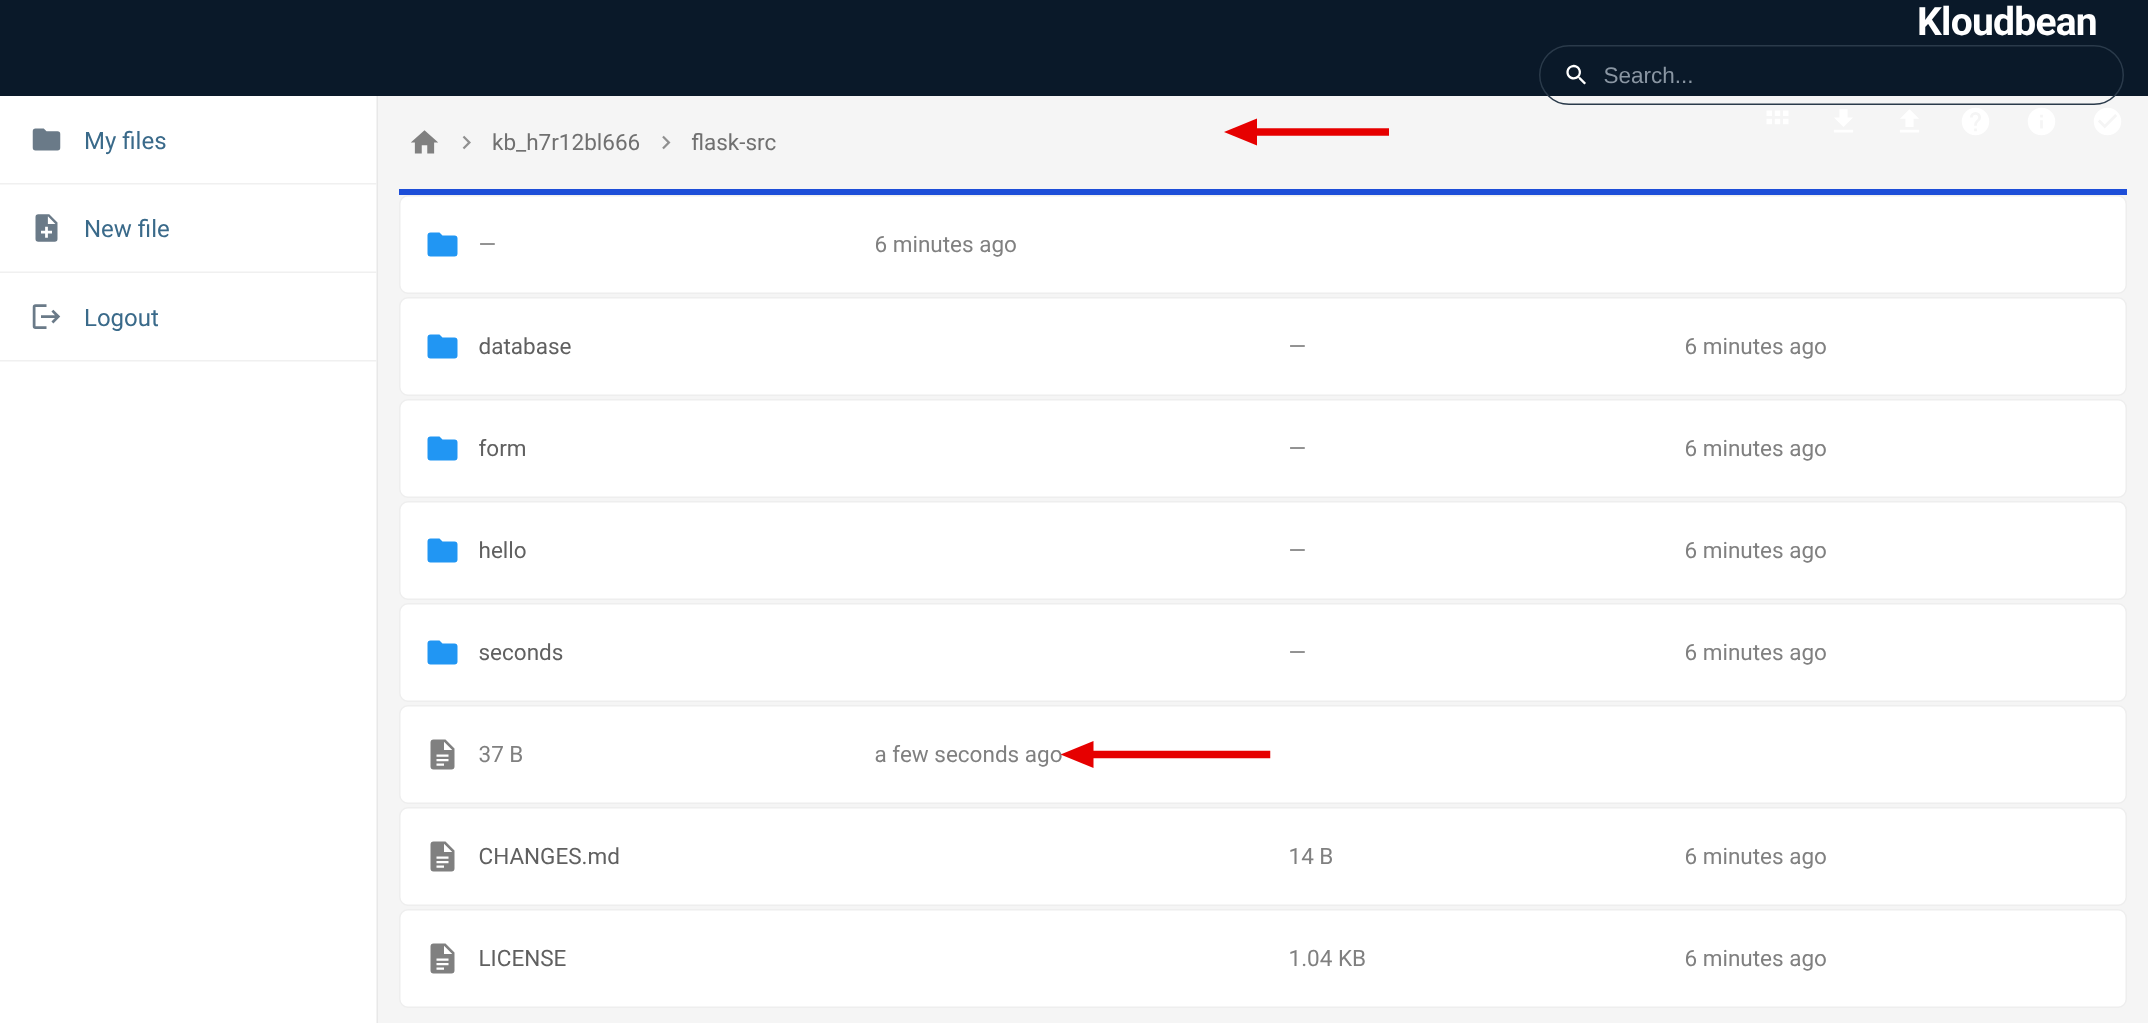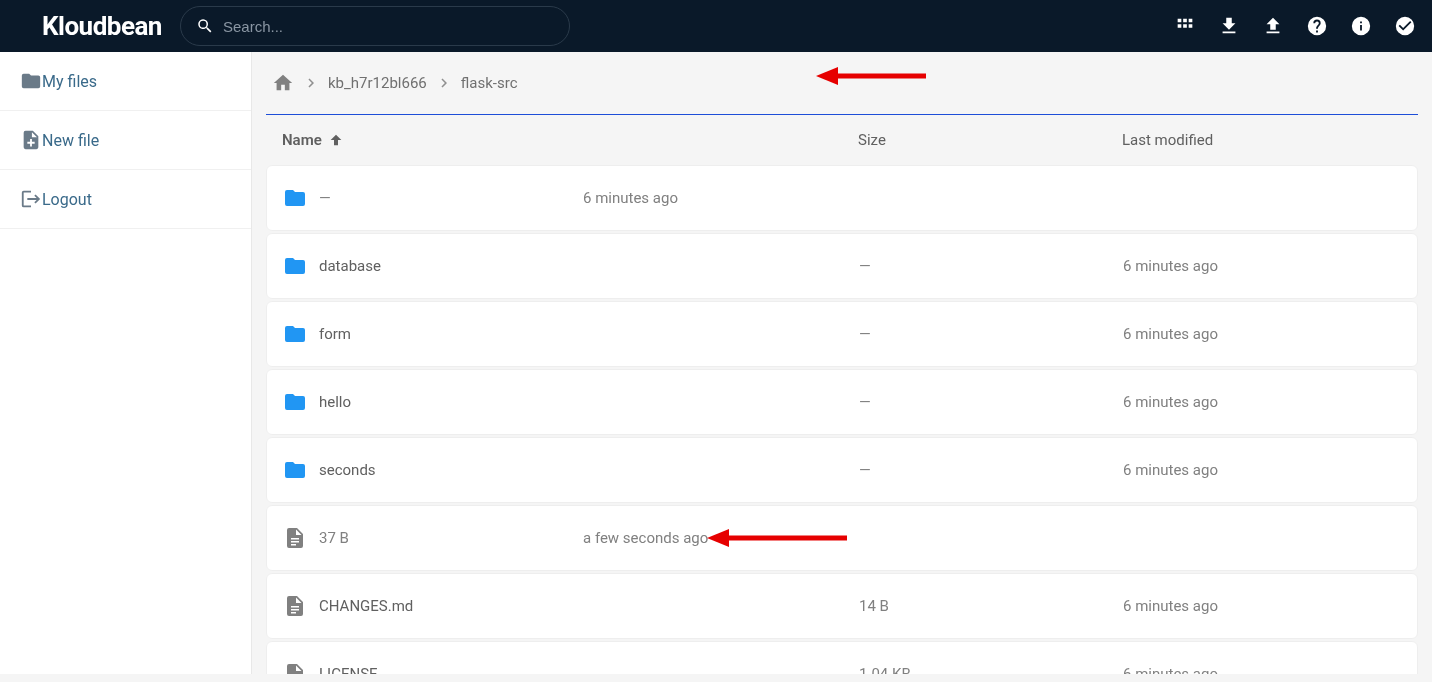--- a/index.html
+++ b/index.html
@@ -1,33 +1,33 @@
 <!DOCTYPE html>
 <html><head>
 <meta charset="utf-8">
 <style>
 * { margin: 0; padding: 0; box-sizing: border-box; }
 body { font-family: -apple-system, BlinkMacSystemFont, "Segoe UI", Roboto, Helvetica, Arial, sans-serif; background: #f5f5f5; width: 1432px; height: 682px; overflow: hidden; }
-.header { background: #0a1929; height: 52px; display: flex; align-items: center; padding: 0 16px; }
+.header { background: #0a1929; height: 64px; display: flex; align-items: flex-end; padding: 0 16px; flex-direction: column; }
 .logo { color: #fff; font-size: 26px; font-weight: 700; letter-spacing: -0.5px; margin-right: 18px; display: flex; align-items: center; }
 .logo-text { font-family: inherit; }
 .search-wrap { position: relative; }
 .search { background: transparent; border: 1px solid #2a3a4a; border-radius: 24px; height: 40px; width: 390px; color: #5eead4; font-size: 15px; padding: 0 20px 0 42px; outline: none; }
 .search::placeholder { color: #8a96a3; }
 .search-icon { position: absolute; left: 16px; top: 50%; transform: translateY(-50%); color: #fff; }
 .header-actions { margin-left: auto; display: flex; align-items: center; gap: 22px; }
 .header-actions svg { fill: #fff; }
 .header-icon { cursor: pointer; display: flex; }
 .container { display: flex; height: calc(100% - 60px); }
 .sidebar { width: 252px; background: #fff; border-right: 1px solid #e8e8e8; }
-.side-item { display: flex; align-items: center; padding: 18px 20px; color: #3a6a8a; font-size: 16px; cursor: pointer; border-bottom: 1px solid #f0f0f0; }
+.side-item { display: flex; align-items: center; gap: 14px; padding: 18px 20px; color: #3a6a8a; font-size: 16px; cursor: pointer; border-bottom: 1px solid #f0f0f0; }
 .side-item.active { background: #e0e0e0; }
 .side-item svg { fill: #6a7a88; flex-shrink: 0; }
 .main { flex: 1; padding: 0 14px 14px 14px; overflow-y: auto; }
-.breadcrumb { display: flex; align-items: center; gap: 8px; padding: 20px 0 20px 6px; color: #707070; font-size: 15px; position: relative; border-bottom: 1px solid #1d4ed8; }
+.breadcrumb { display: flex; align-items: center; gap: 8px; padding: 20px 0 20px 6px; color: #707070; font-size: 15px; position: relative; border-bottom: 4px solid #1d4ed8; }
 .breadcrumb svg.home { fill: #808080; }
 .breadcrumb svg.chev { fill: #909090; }
 .crumb { cursor: pointer; color: #707070; }
 .table-header { display: flex; padding: 16px 16px; color: #606060; font-size: 15px; }
 .th-name { flex: 0 0 576px; display: flex; align-items: center; gap: 6px; font-weight: 600; }
 .th-size { flex: 0 0 264px; }
 .th-mod { flex: 1; }
 .rows { display: flex; flex-direction: column; gap: 2px; }
 .row { display: flex; align-items: center; background: #fff; border-radius: 6px; padding: 20px 16px; cursor: pointer; border: 1px solid #eee; position: relative; }
 .row-icon { width: 36px; display: flex; }
@@ -125,32 +125,20 @@
       <svg class="chev" width="18" height="18" viewBox="0 0 24 24">
           <path d="M10 6L8.59 7.41 13.17 12l-4.58 4.59L10 18l6-6z"></path>
         </svg>
       <span class="crumb">flask-src</span>
       <svg class="red-arrow top" width="110" height="28" viewBox="0 0 110 28">
           <line x1="110" y1="14" x2="18" y2="14" stroke="#e60000" stroke-width="5"></line>
           <polygon points="0,14 22,5 22,23" fill="#e60000"></polygon>
         </svg>
     </div>
 
-    <div class="table-header">
-      <div class="th-name">
-        <span>Name</span>
-        <span class="arrow-up">
-            <svg width="16" height="16" viewBox="0 0 24 24" fill="#606060">
-              <path d="M12 4l-8 8h5v8h6v-8h5z"></path>
-            </svg>
-          </span>
-      </div>
-      <div class="th-size">Size</div>
-      <div class="th-mod">Last modified</div>
-    </div>
 
     <div class="rows" id="rows">
         <div class="row">
           <div class="row-icon">
             <svg class="folder-icon" width="24" height="24" viewBox="0 0 24 24">
               <path d="M10 4H4a2 2 0 00-2 2v12a2 2 0 002 2h16a2 2 0 002-2V8a2 2 0 00-2-2h-8l-2-2z"></path>
             </svg>
           </div>
           <div class="row-size">—</div>
           <div class="row-mod">6 minutes ago</div>

